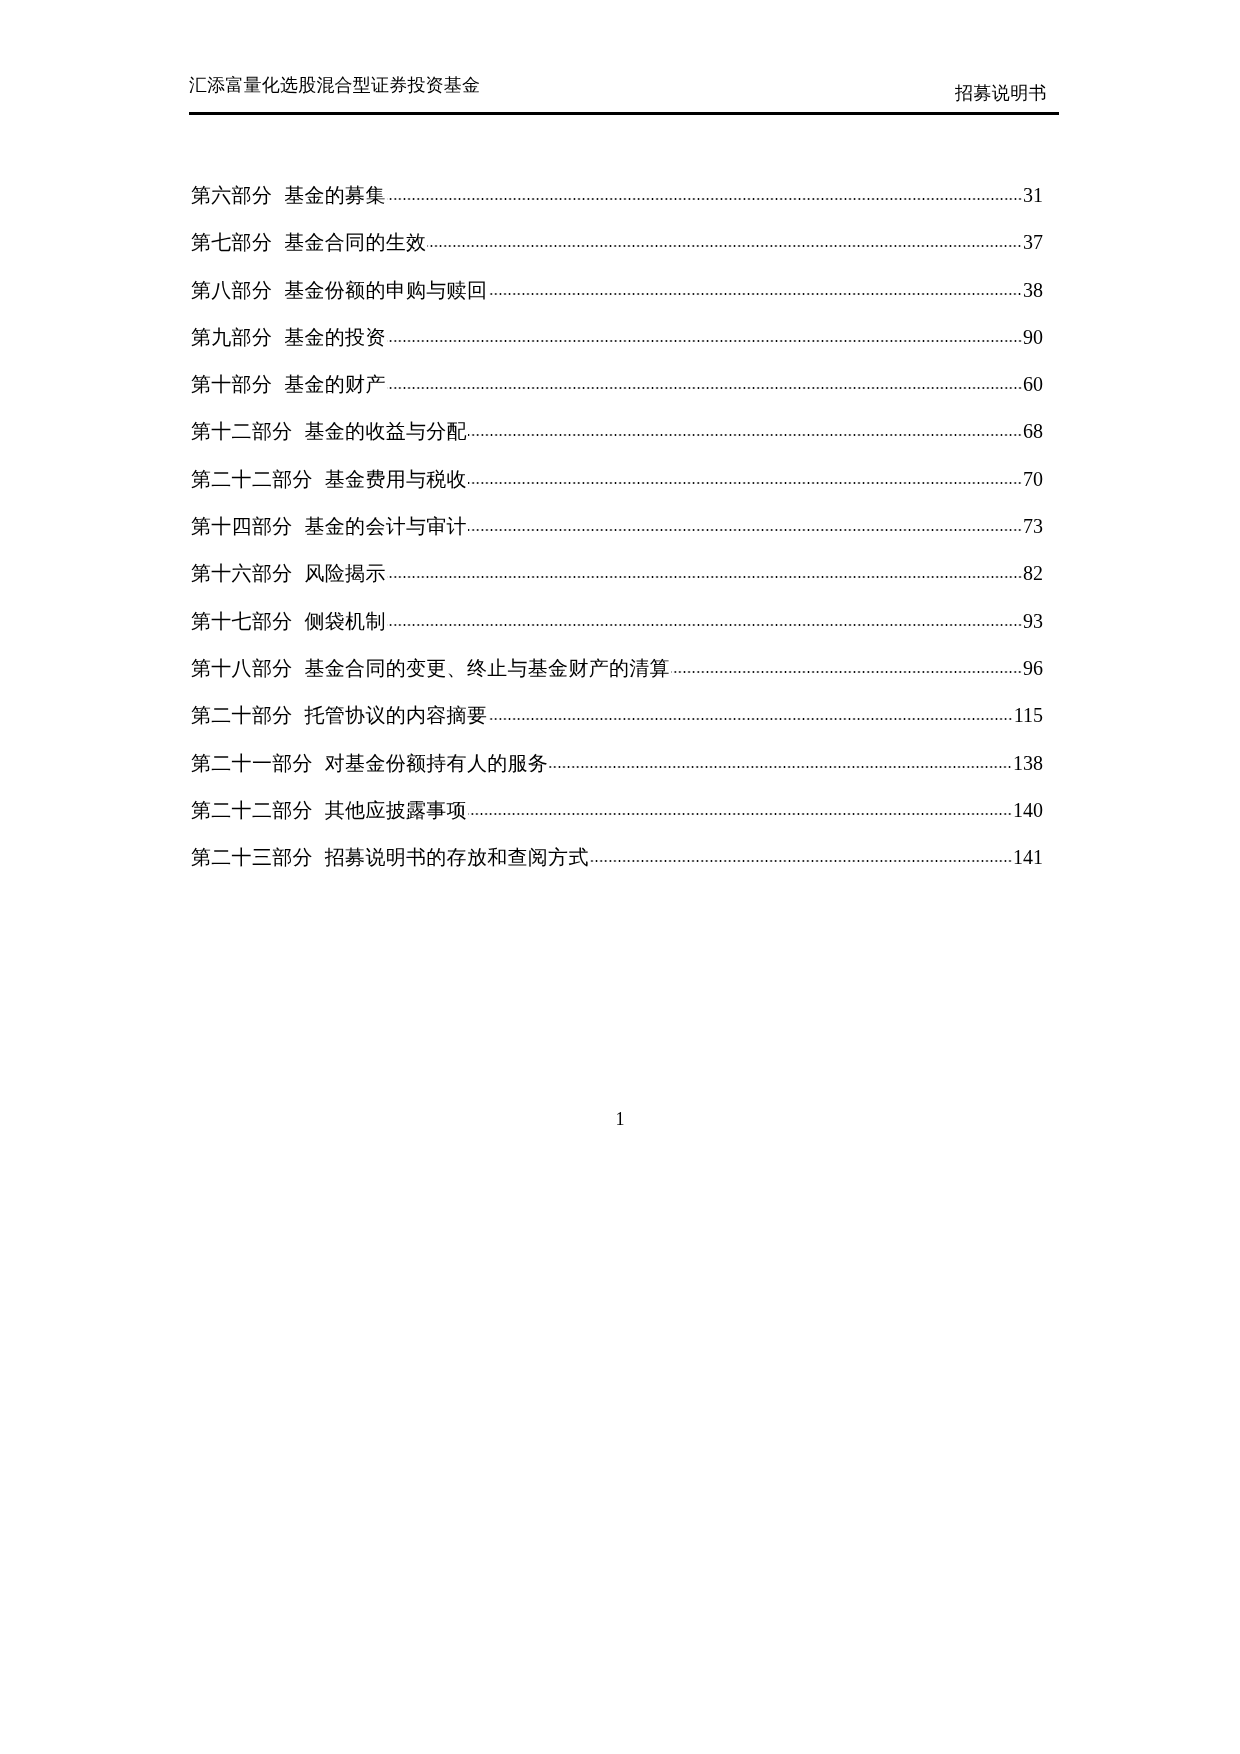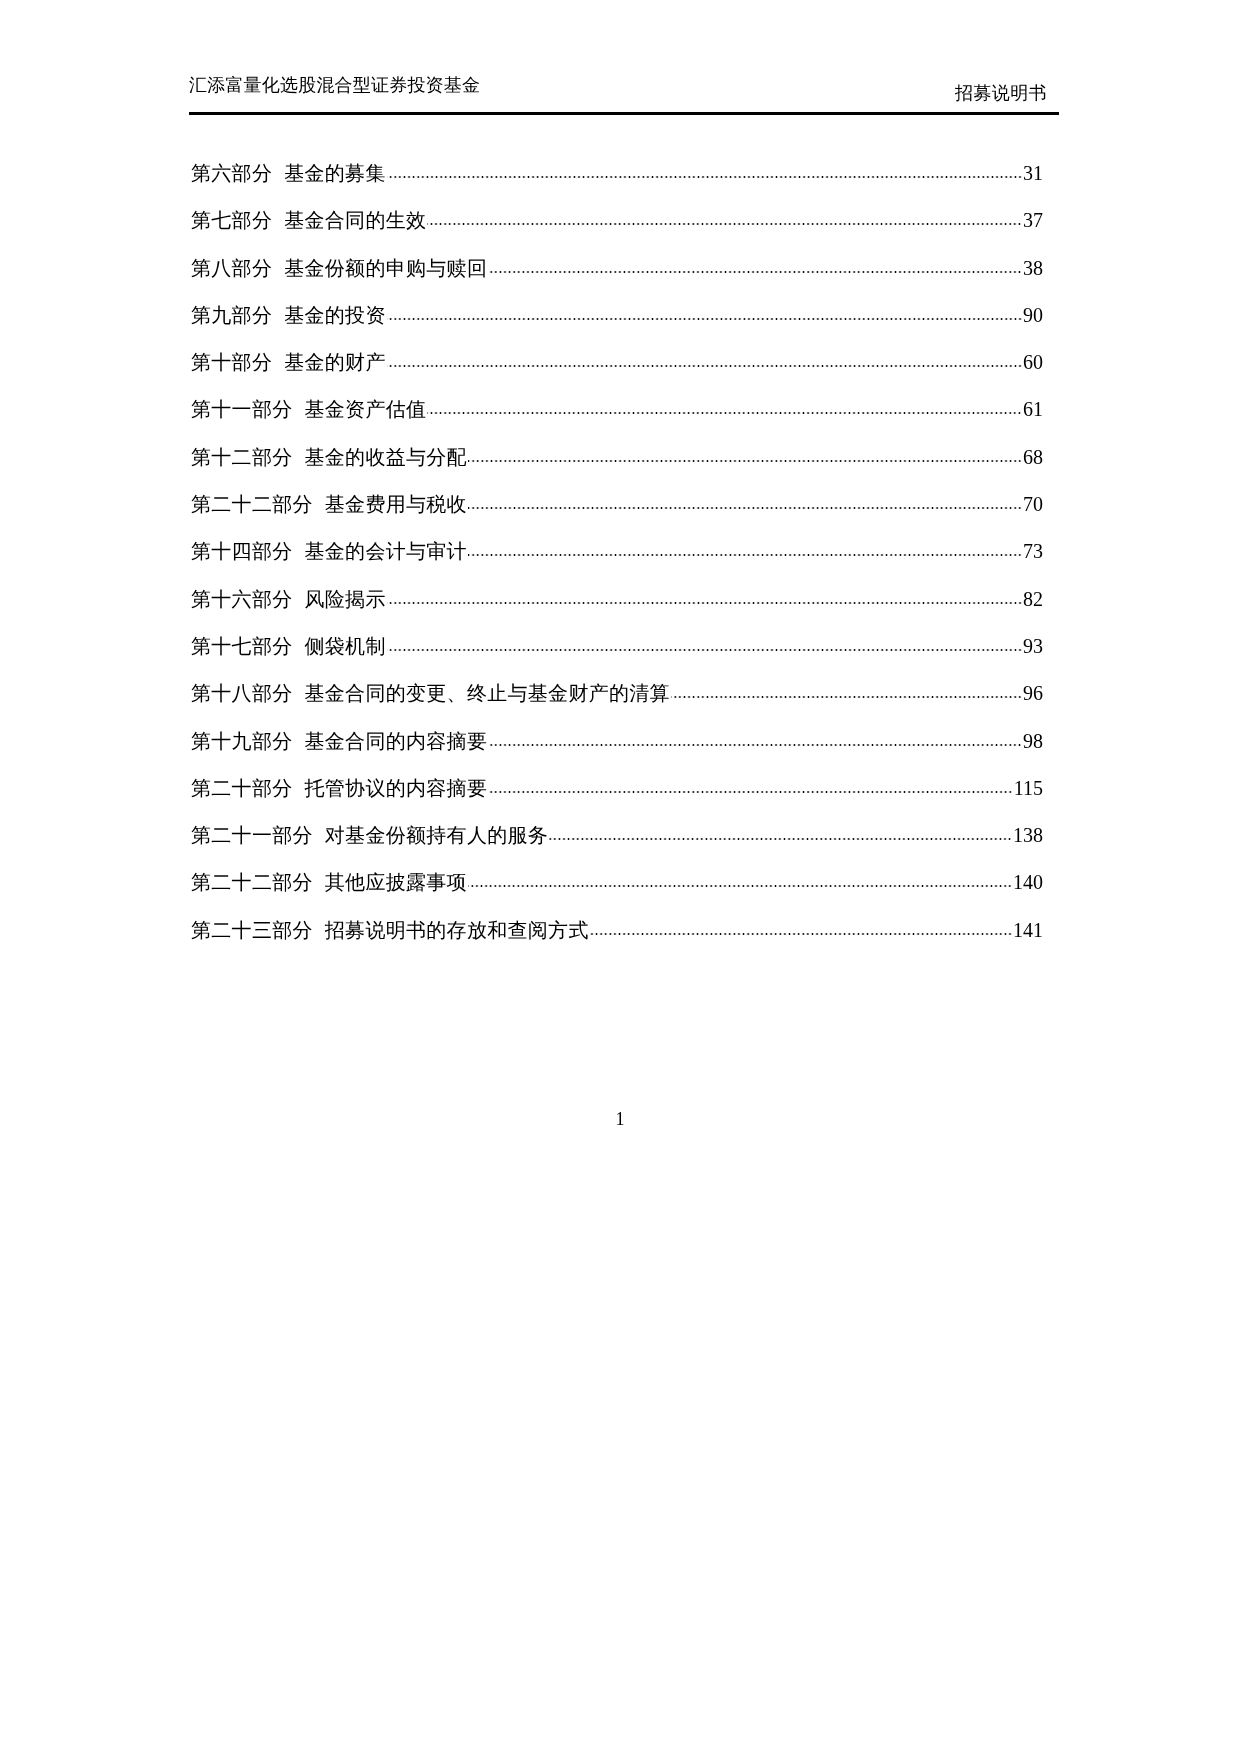--- a/index.html
+++ b/index.html
@@ -87,20 +87,21 @@
       bottom: 2px;
       height: 2px;
       background-image: radial-gradient(circle, #000 0.9px, transparent 1.1px);
       background-size: 4.6px 2px;
       background-repeat: repeat-x;
       background-position: right bottom;
     }
     .toc-page {
       flex: 0 0 auto;
       text-align: left;
+      margin-top: 22px;
     }
     .page-number {
       position: absolute;
       left: 0;
       width: 1240px;
       top: 1108px;
       text-align: center;
       font-size: 18px;
       line-height: 22px;
     }
@@ -144,27 +145,20 @@
     <span class="toc-page">90</span>
   </div>
   <div class="toc-row">
     <span class="toc-part">第十部分</span>
       <span class="toc-gap"></span>
     <span class="toc-title">基金的财产</span>
     <span class="toc-leader"></span>
     <span class="toc-page">60</span>
   </div>
   <div class="toc-row">
-    <span class="toc-part">第十一部分</span>
-      <span class="toc-gap"></span>
-    <span class="toc-title">基金资产估值</span>
-    <span class="toc-leader"></span>
-    <span class="toc-page">61</span>
-  </div>
-  <div class="toc-row">
     <span class="toc-part">第十二部分</span>
       <span class="toc-gap"></span>
     <span class="toc-title">基金的收益与分配</span>
     <span class="toc-leader"></span>
     <span class="toc-page">68</span>
   </div>
   <div class="toc-row">
     <span class="toc-part">第二十二部分</span>
       <span class="toc-gap"></span>
     <span class="toc-title">基金费用与税收</span>
@@ -193,27 +187,20 @@
     <span class="toc-page">93</span>
   </div>
   <div class="toc-row">
     <span class="toc-part">第十八部分</span>
       <span class="toc-gap"></span>
     <span class="toc-title">基金合同的变更、终止与基金财产的清算</span>
     <span class="toc-leader"></span>
     <span class="toc-page">96</span>
   </div>
   <div class="toc-row">
-    <span class="toc-part">第十九部分</span>
-      <span class="toc-gap"></span>
-    <span class="toc-title">基金合同的内容摘要</span>
-    <span class="toc-leader"></span>
-    <span class="toc-page">98</span>
-  </div>
-  <div class="toc-row">
     <span class="toc-part">第二十部分</span>
       <span class="toc-gap"></span>
     <span class="toc-title">托管协议的内容摘要</span>
     <span class="toc-leader"></span>
     <span class="toc-page">115</span>
   </div>
   <div class="toc-row">
     <span class="toc-part">第二十一部分</span>
       <span class="toc-gap"></span>
     <span class="toc-title">对基金份额持有人的服务</span>

